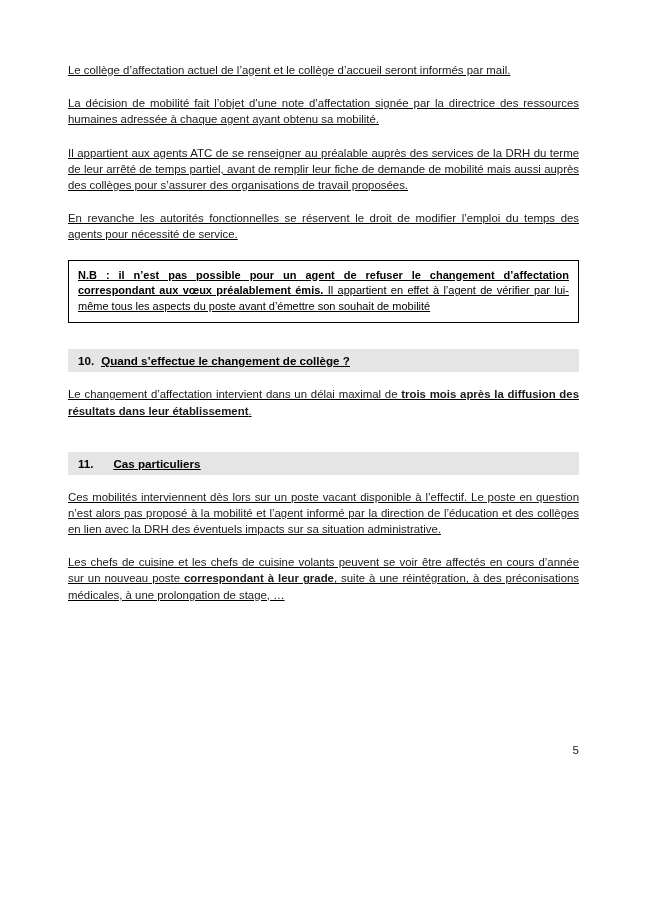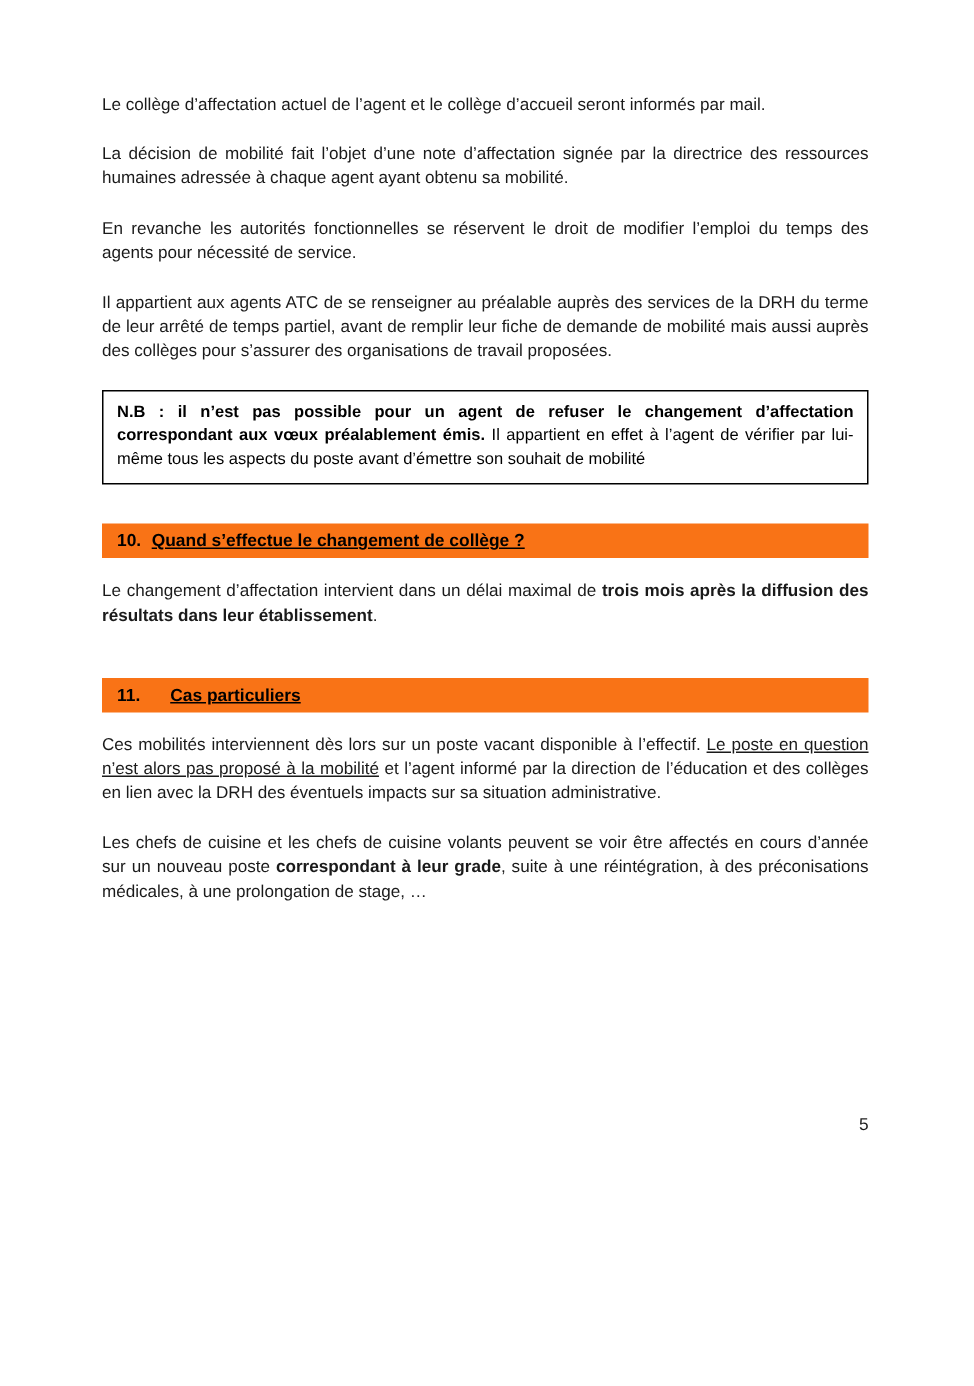--- a/index.html
+++ b/index.html
@@ -13,20 +13,21 @@
     font-family: "Liberation Sans", sans-serif;
     color: #000000;
     overflow: hidden;
   }
   .page {
     position: relative;
     width: 649px;
     height: 784px;
     box-sizing: border-box;
     padding: 62px 70px 16px 68px;
+    text-decoration: underline;
   }
   p.para {
     margin: 0 0 17px 0;
     font-size: 11.4px;
     line-height: 1.42;
     text-align: justify;
     color: #1a1a1a;
   }
   p.para:last-child {
     margin-bottom: 0;
@@ -36,21 +37,21 @@
     padding: 7px 9px 8px 9px;
     margin: 4px 0 26px 0;
     font-size: 11px;
     line-height: 1.42;
     text-align: justify;
   }
   .nb-box b {
     font-weight: bold;
   }
   .section-bar {
-    background: #f97316;
+    background: #e5e5e5;
     padding: 5px 8px 5px 10px;
     margin: 0 0 14px 0;
     font-size: 11.6px;
     font-weight: bold;
   }
   .section-bar .num {
     display: inline-block;
     font-weight: bold;
   }
   .section-bar .ttl {
@@ -76,22 +77,22 @@
     color: #1a1a1a;
   }
 </style>
 </head>
 <body>
 
 <div class="page">
 
   <p class="para">Le collège d’affectation actuel de l’agent et le collège d’accueil seront informés par mail.</p>
   <p class="para">La décision de mobilité fait l’objet d’une note d’affectation signée par la directrice des ressources humaines adressée à chaque agent ayant obtenu sa mobilité.</p>
+  <p class="para">Il appartient aux agents ATC de se renseigner au préalable auprès des services de la DRH du terme de leur arrêté de temps partiel, avant de remplir leur fiche de demande de mobilité mais aussi auprès des collèges pour s’assurer des organisations de travail proposées.</p>
   <p class="para">En revanche les autorités fonctionnelles se réservent le droit de modifier l’emploi du temps des agents pour nécessité de service.</p>
-  <p class="para">Il appartient aux agents ATC de se renseigner au préalable auprès des services de la DRH du terme de leur arrêté de temps partiel, avant de remplir leur fiche de demande de mobilité mais aussi auprès des collèges pour s’assurer des organisations de travail proposées.</p>
 
   <div class="nb-box">
     <b>N.B : il n’est pas possible pour un agent de refuser le changement d’affectation correspondant aux vœux préalablement émis.</b><span> Il appartient en effet à l’agent de vérifier par lui-même tous les aspects du poste avant d’émettre son souhait de mobilité</span>
   </div>
 
   <div class="section-bar sec10">
     <span class="num">10.</span><span class="ttl">Quand s’effectue le changement de collège ?</span>
   </div>
 
   <p class="para"><span>Le changement d’affectation intervient dans un délai maximal de </span><b class="strong">trois mois après la diffusion des résultats dans leur établissement</b><span>.</span></p>

